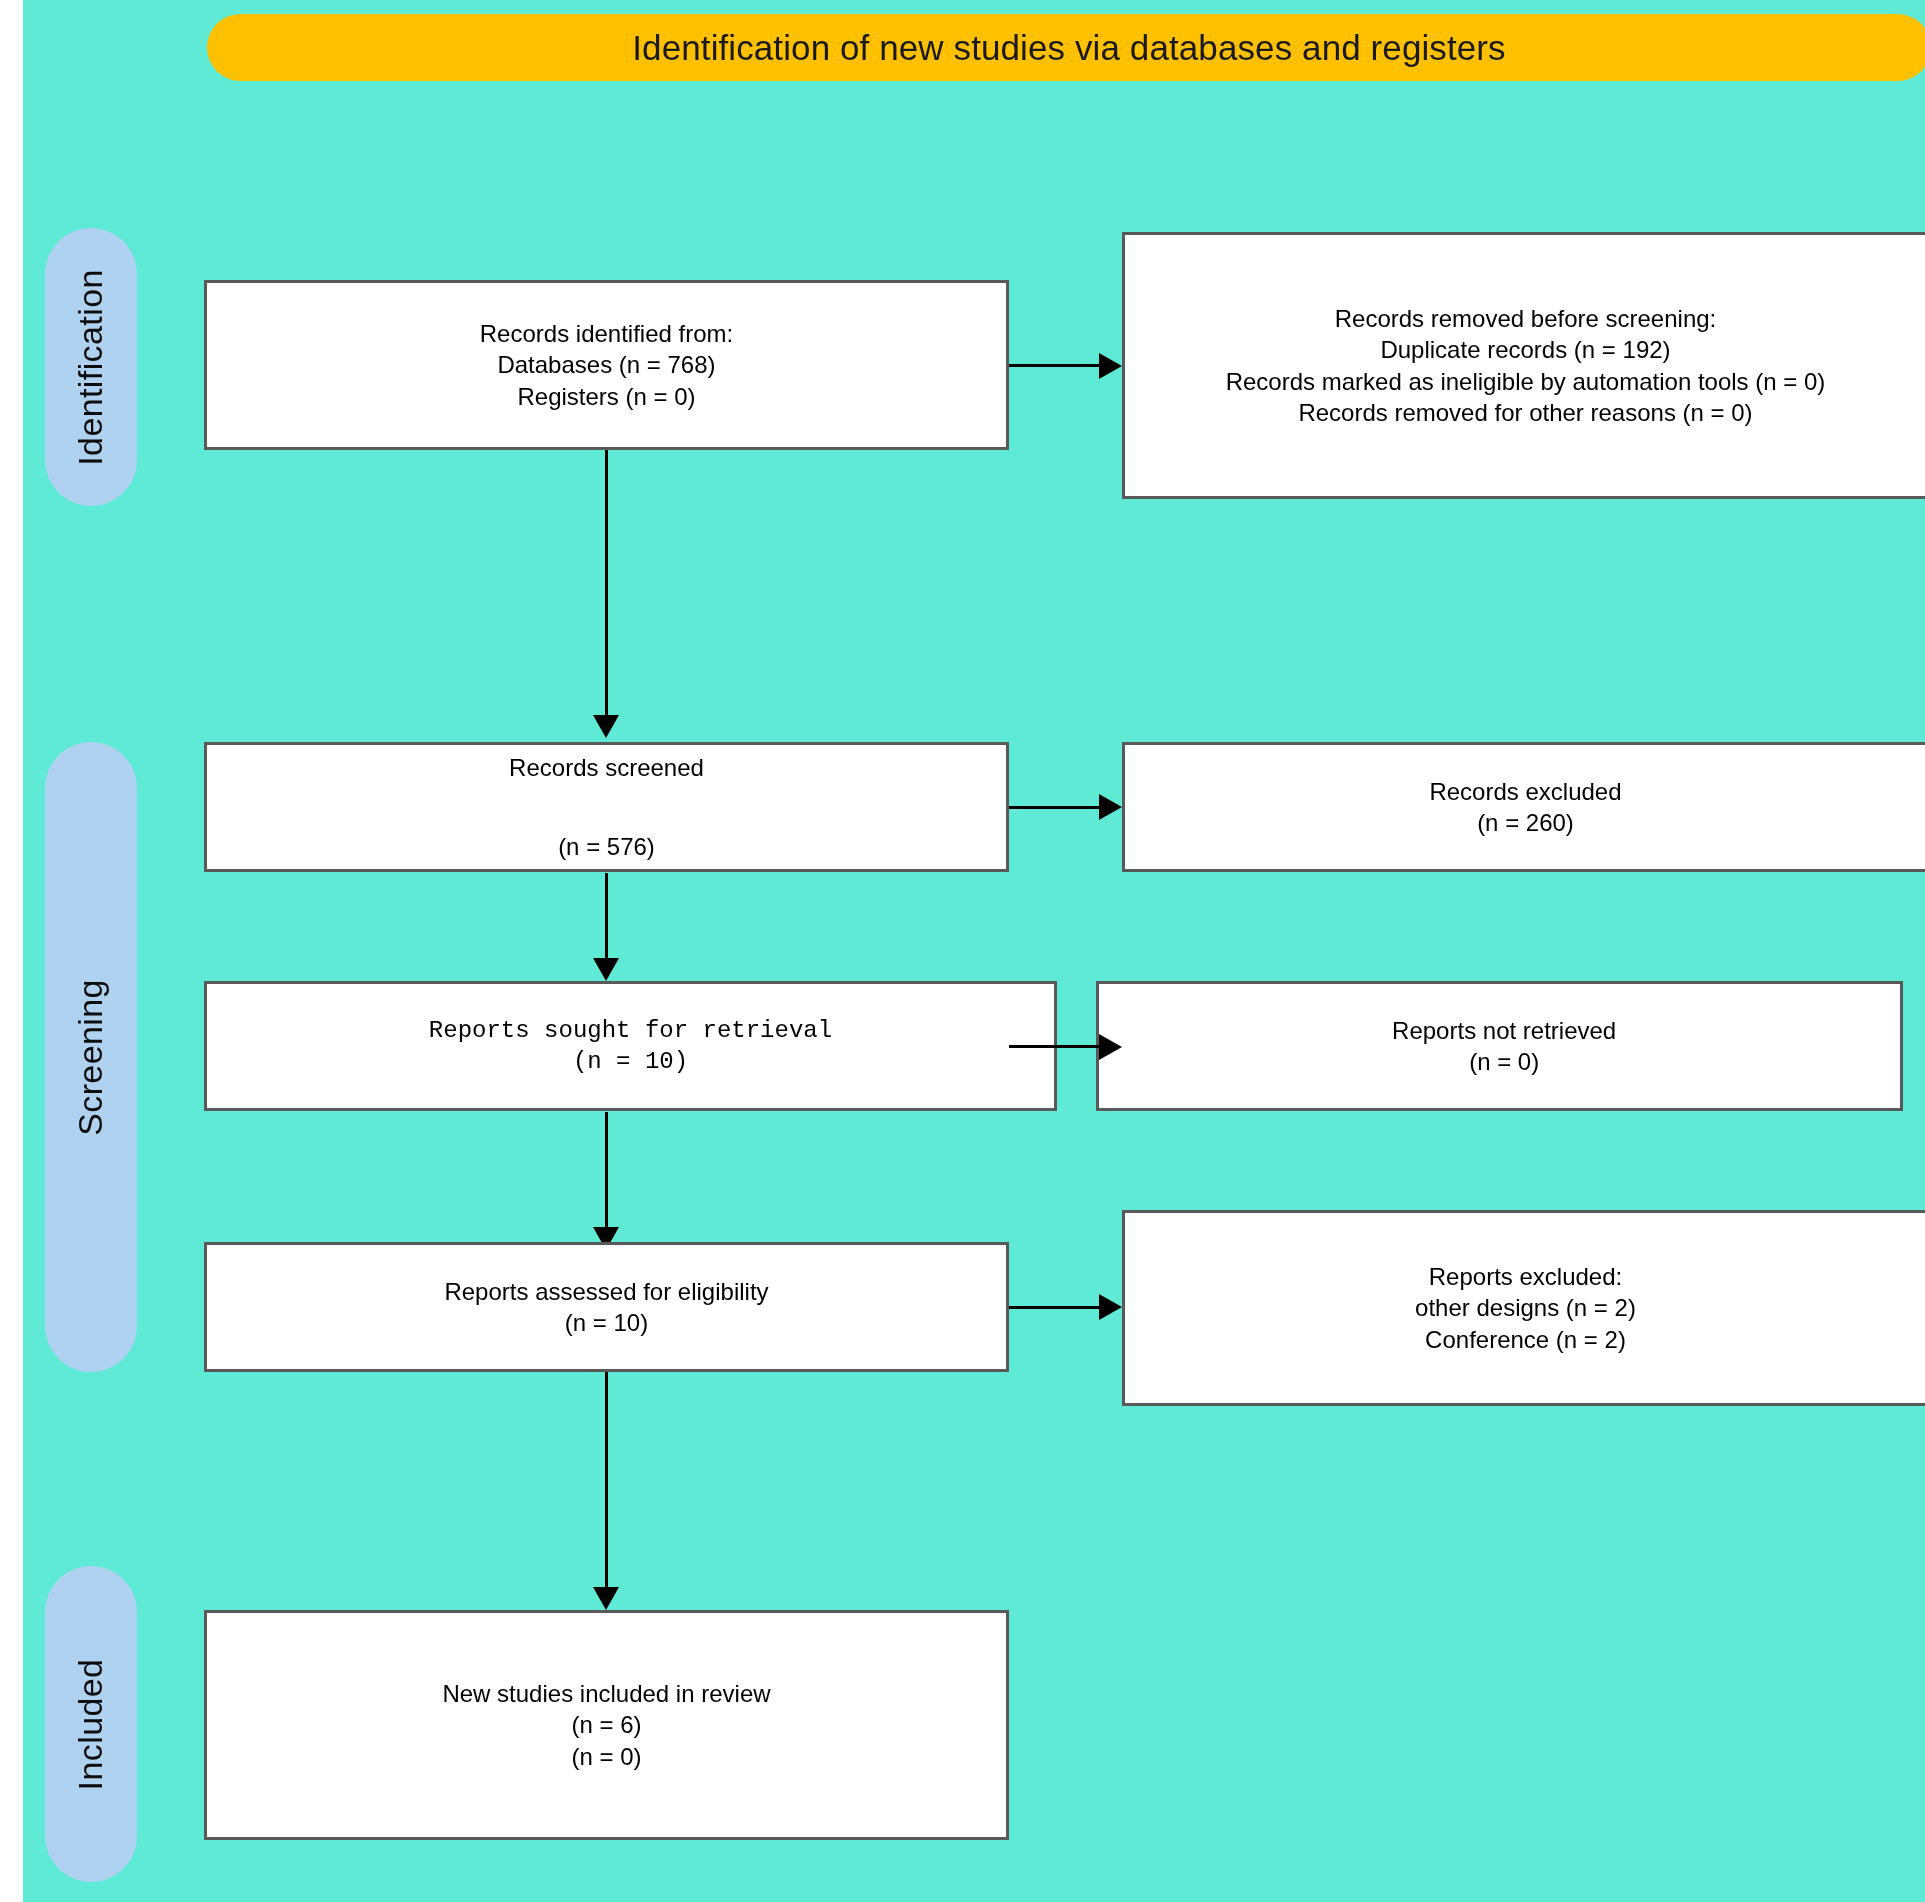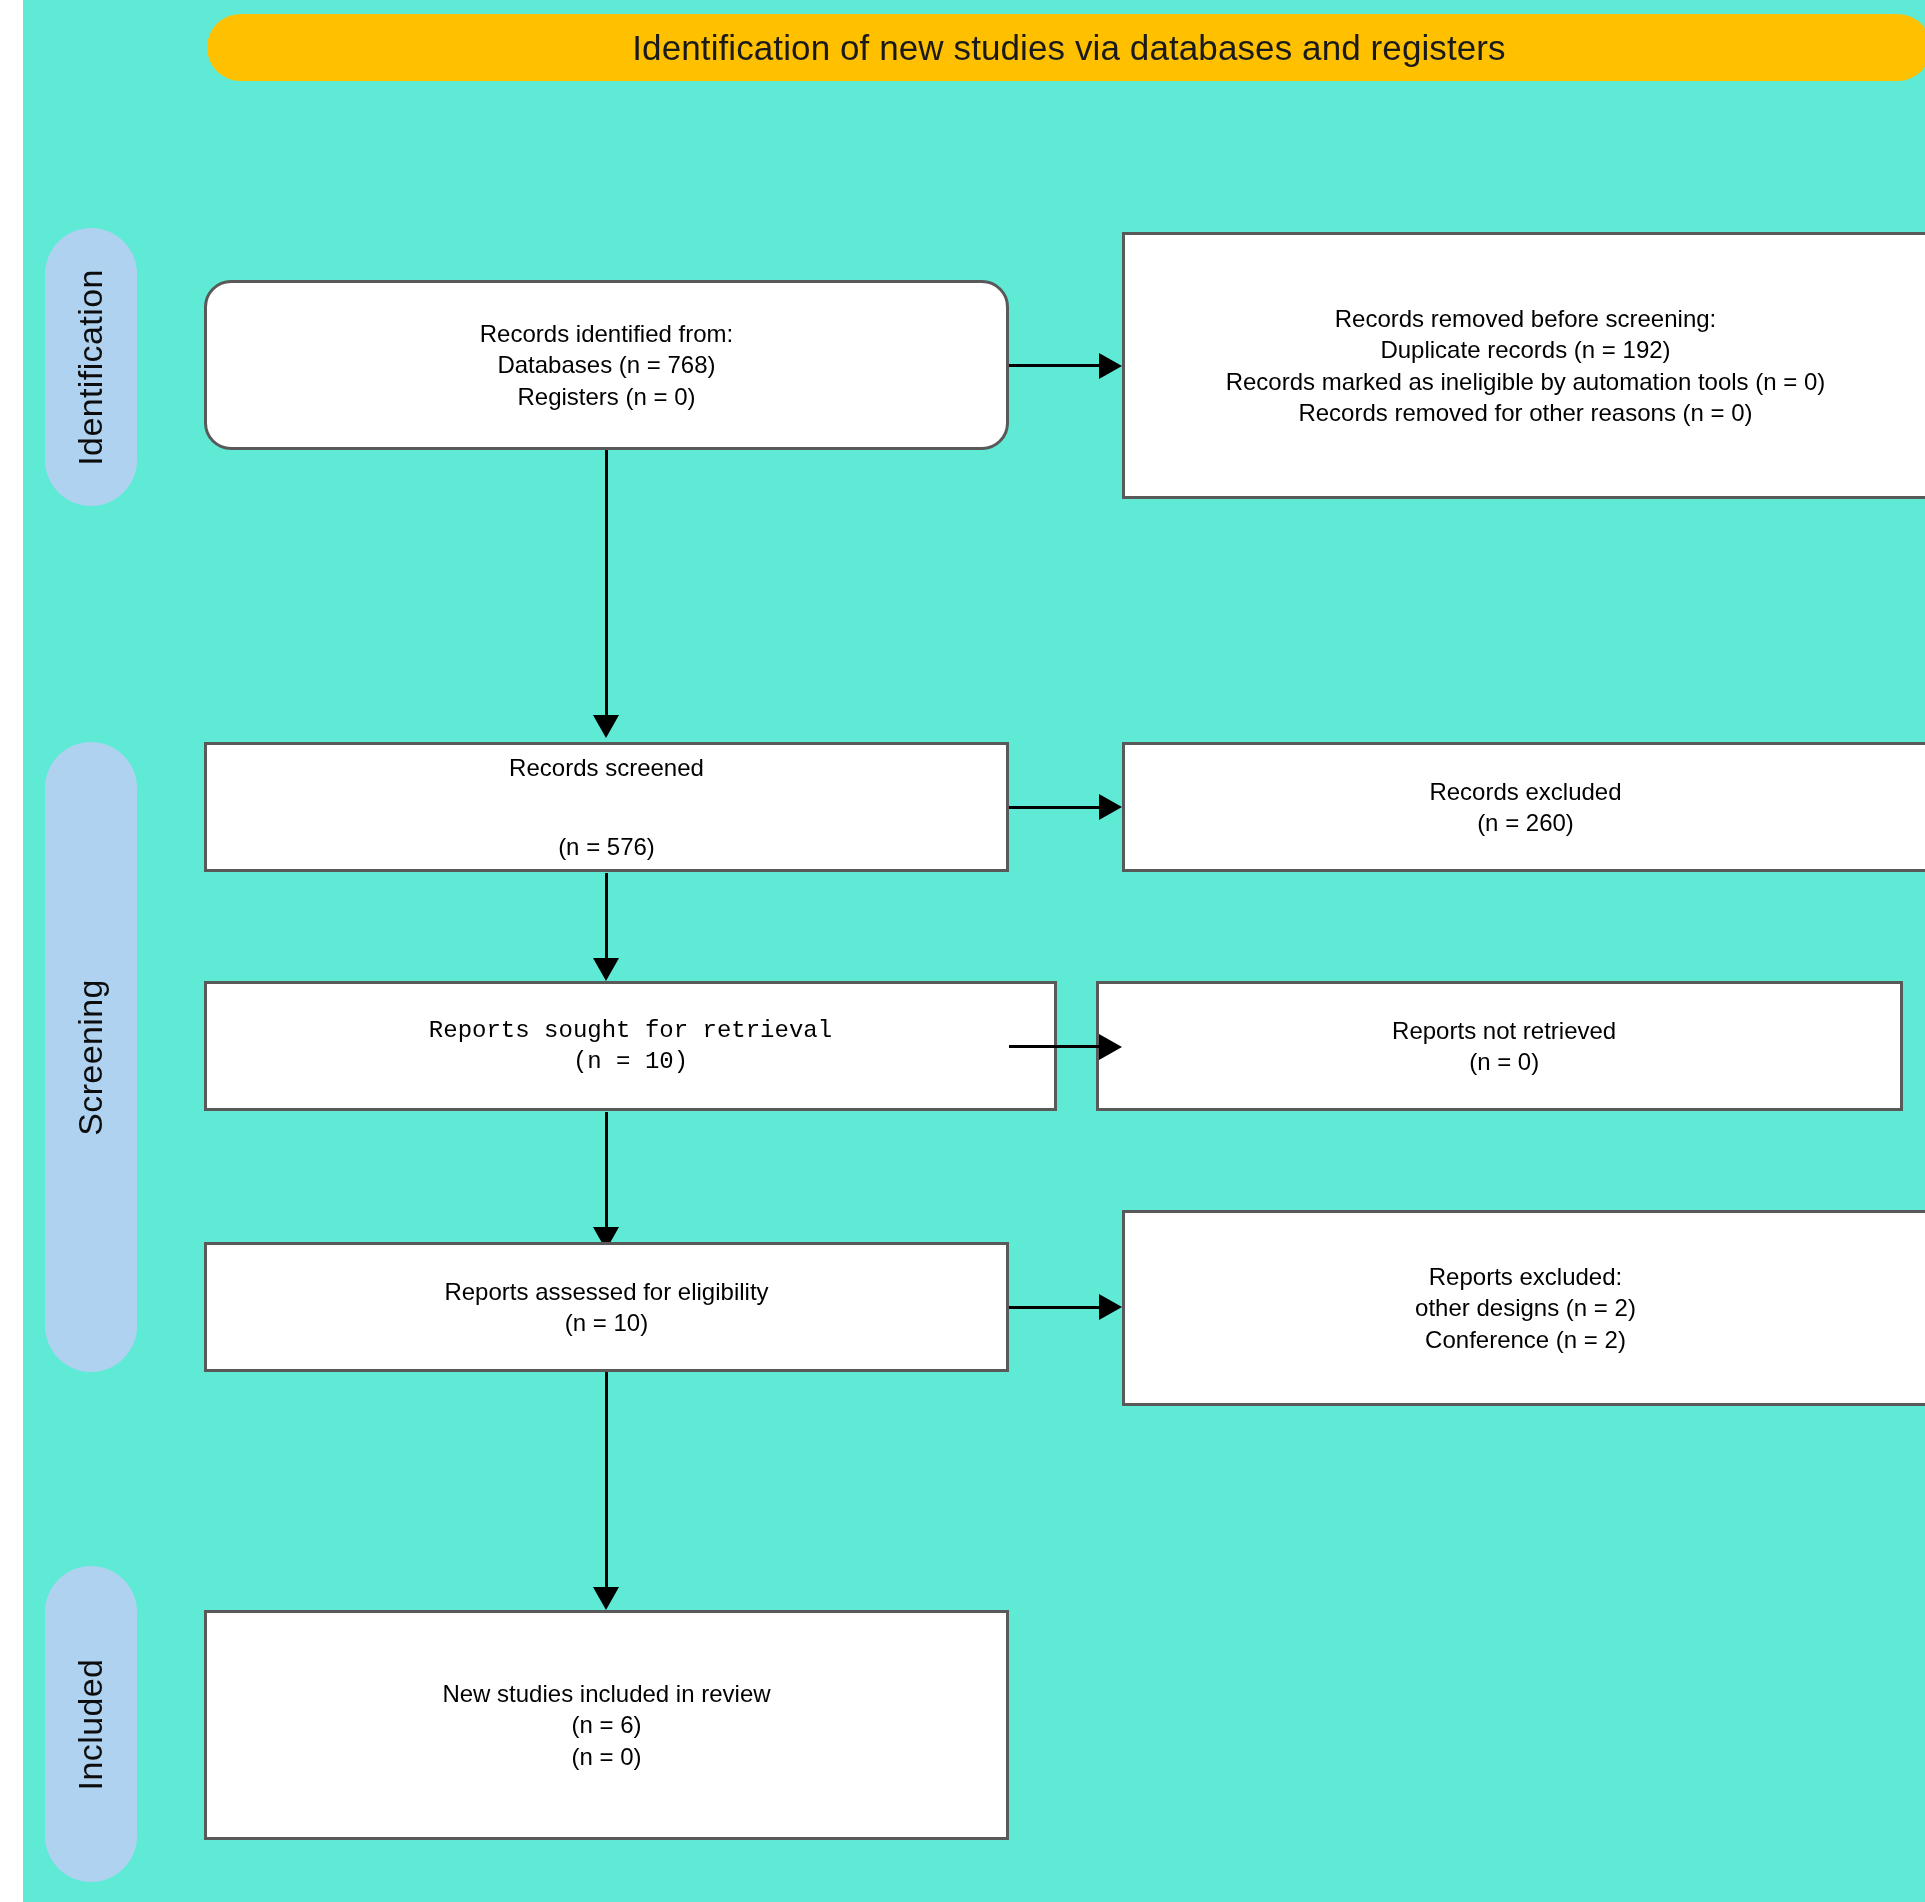--- a/index.html
+++ b/index.html
@@ -122,21 +122,21 @@
   </div>
 
   <div class="stage-pill" style="left:21.5px; top:742px; width:92px; height:630px;">
     <div class="stage-label">Screening</div>
   </div>
 
   <div class="stage-pill" style="left:21.5px; top:1566px; width:92px; height:316px;">
     <div class="stage-label">Included</div>
   </div>
 
-  <div class="flow-box" style="left:181px; top:280px; width:805px; height:170px;border-radius:27px;">
+  <div class="flow-box" style="left:181px; top:280px; width:805px; height:170px;">
     <div class="line">Records identified from:</div>
     <div class="line">Databases (n = 768)</div>
     <div class="line">Registers (n = 0)</div>
   </div>
 
   <div class="flow-box wrap" style="left:1099px; top:232px; width:807px; height:267px;">
     <div class="line">Records removed before screening:</div>
     <div class="line">Duplicate records (n = 192)</div>
     <div class="line">Records marked as ineligible by automation tools (n = 0)</div>
     <div class="line">Records removed for other reasons (n = 0)</div>

